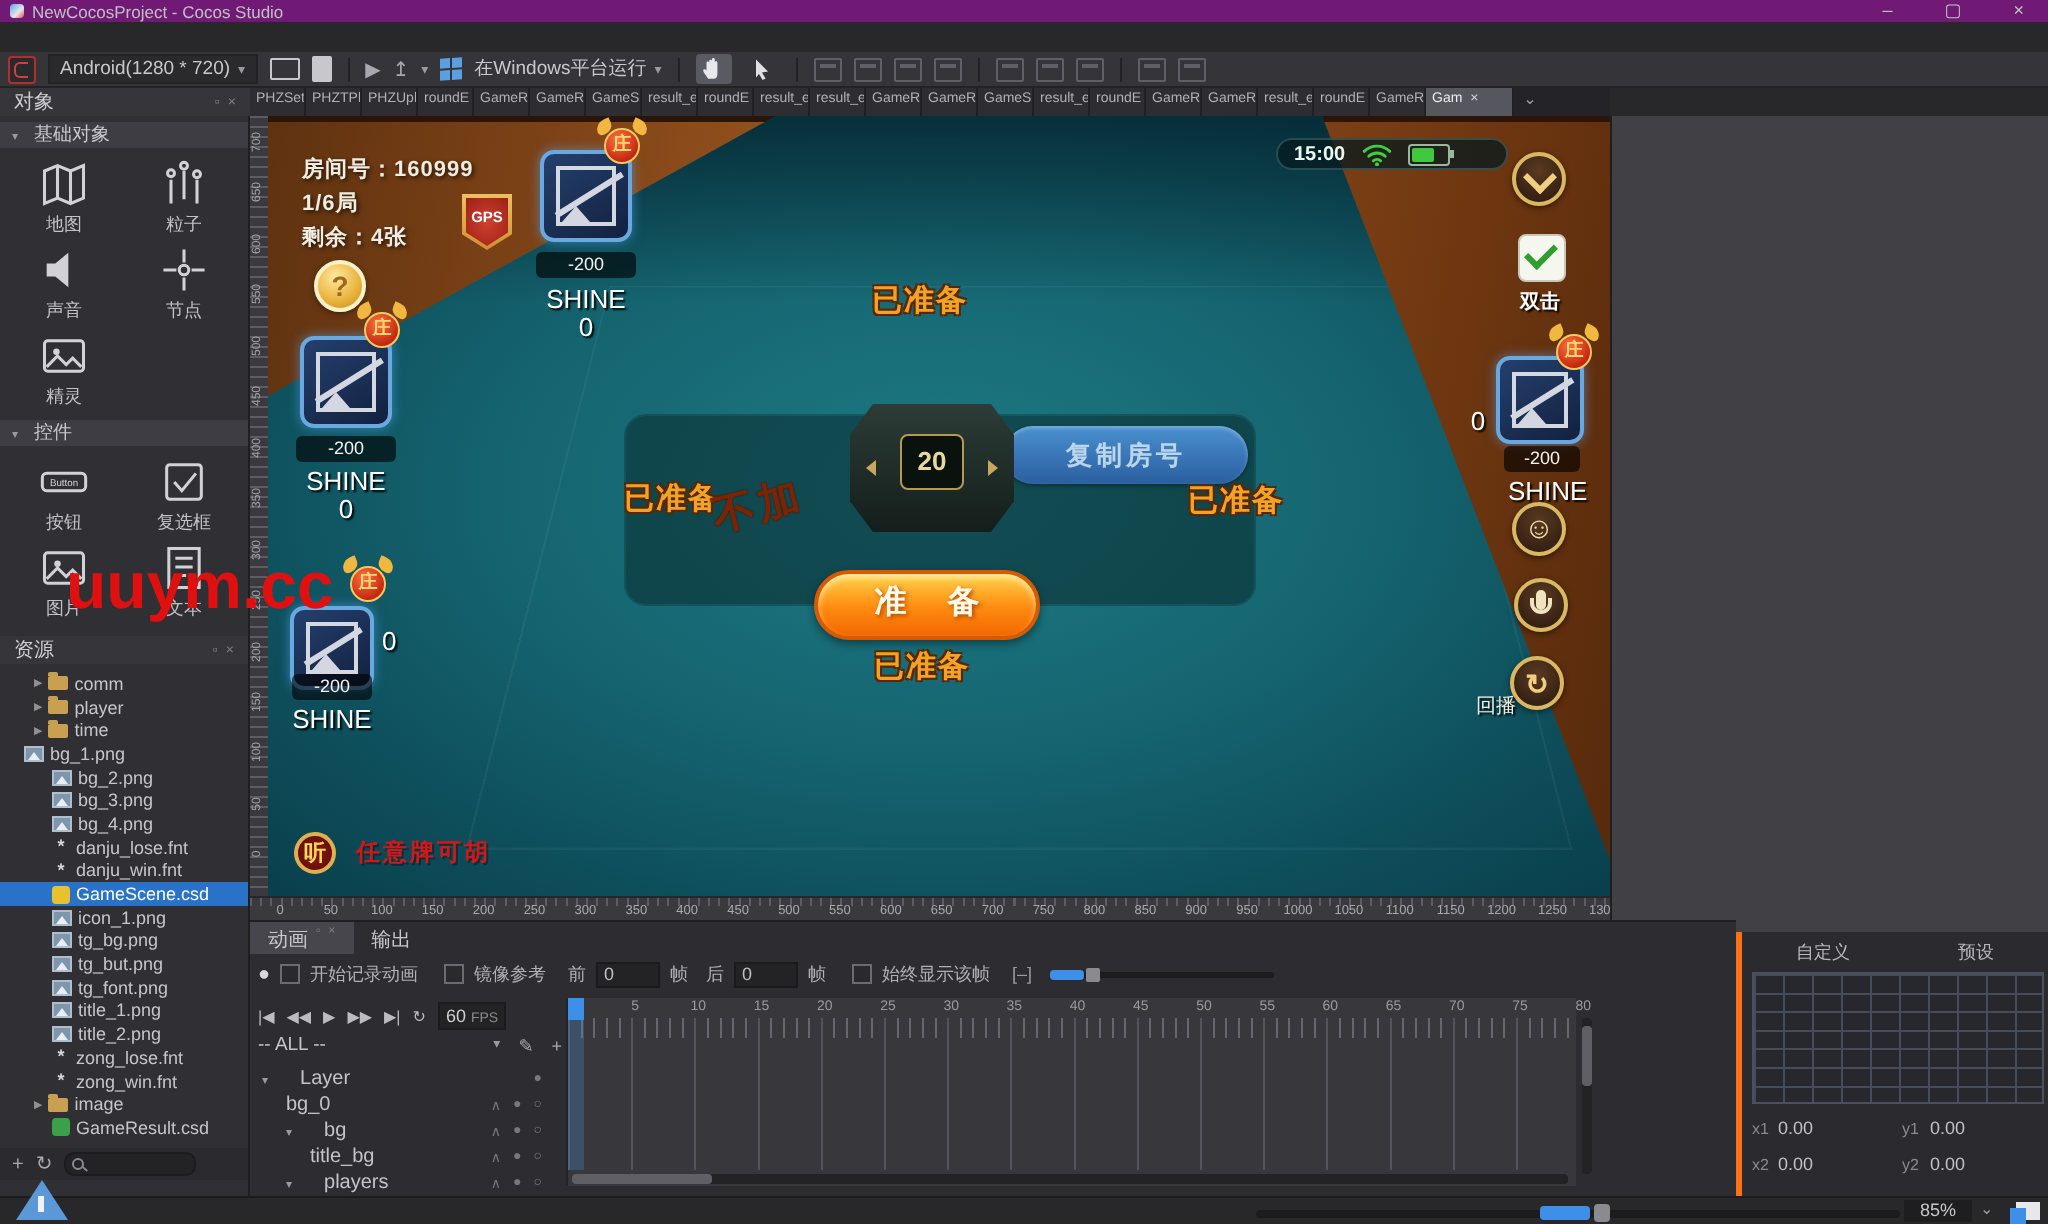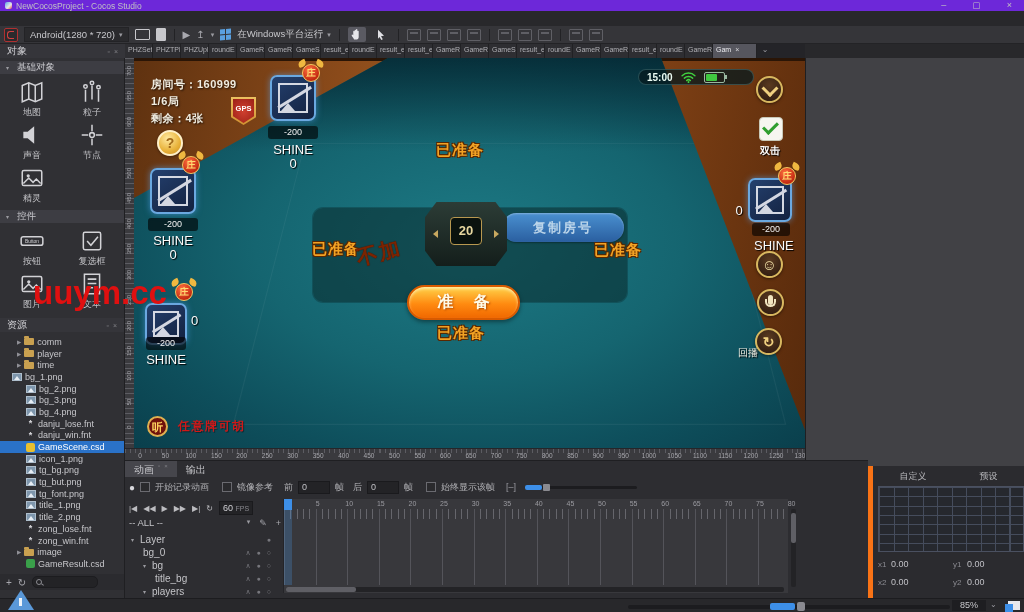--- a/index.html
+++ b/index.html
@@ -1,20 +1,20 @@
 <!DOCTYPE html>
 <html><head>
 <meta charset="utf-8">
 <style>
   html,body{margin:0;padding:0;background:#1a1a1c;}
   #app{position:relative;width:1024px;height:612px;overflow:hidden;background:#28282b;
        font-family:"Liberation Sans",sans-serif;color:#c8c8cc;-webkit-font-smoothing:antialiased;}
   .abs{position:absolute;}
   
-  #titlebar{position:absolute;left:0;top:0;width:1024px;height:11px;background:#6d28d9;display:flex;align-items:center;}
+  #titlebar{position:absolute;left:0;top:0;width:1024px;height:11px;background:#701a75;display:flex;align-items:center;}
   #app-logo{width:7px;height:7px;margin:0 4px 0 5px;border-radius:2px;background:linear-gradient(135deg,#58a6e8,#e8e8e8 60%,#e05050);}
   #title-text{font-size:8.5px;color:#c0c0c4;}
   #winbtns{margin-left:auto;display:flex;gap:26px;padding-right:12px;}
   .wbtn{font-size:9px;color:#c0c0c4;line-height:11px;}
   #menubar{position:absolute;left:0;top:11px;width:1024px;height:15px;background:#2d2d30;display:flex;align-items:center;padding-left:6px;box-sizing:border-box;border-bottom:1px solid #242427;}
   .menu-item{font-size:10px;color:#c8c8cc;padding:0 14px;}
   
   #toolbar{position:absolute;left:0;top:26px;width:1024px;height:18px;background:#353539;display:flex;align-items:center;gap:6px;padding-left:4px;box-sizing:border-box;border-bottom:1px solid #232326;}
   #tb-logo{width:12px;height:12px;border:1px solid #b03030;border-radius:2px;background:#2a2a2d;position:relative;}
   #tb-logo::after{content:"";position:absolute;left:2px;top:2px;width:6px;height:6px;border:1.5px solid #d04040;border-right:none;border-radius:3px 0 0 3px;}
@@ -176,37 +176,37 @@
   #rec-dot{color:#d8d8dc;font-size:10px;}
   #tl-slider{width:112px;height:3px;background:#1c1c1f;border-radius:2px;position:relative;margin-left:4px;}
   #tl-slider .fill{position:absolute;left:0;top:-1px;width:17px;height:5px;background:#3d8fe8;border-radius:2px;}
   #tl-slider .knob{position:absolute;left:18px;top:-2px;width:7px;height:7px;background:#8a8a90;border-radius:1px;}
   #tl-playback{position:absolute;left:4px;top:40px;width:152px;display:flex;align-items:center;gap:6px;font-size:8px;color:#bcbcc0;}
   #fps-box{background:#232326;border:1px solid #1a1a1d;padding:0 3px;font-size:9px;height:12px;line-height:12px;color:#d0d0d4;}
   #fps-box .u{font-size:7px;color:#8a8a90;}
   #tl-filter{position:absolute;left:4px;top:56px;width:152px;display:flex;align-items:center;font-size:9.5px;color:#c4c4c8;}
   #tl-filter .right{margin-left:auto;display:flex;gap:9px;font-size:9px;color:#a8a8ae;}
   #tl-tree{position:absolute;left:0;top:72px;width:156px;height:56px;}
-  .tl-row{height:13px;display:flex;align-items:center;gap:6px;font-size:10px;color:#c4c4c8;box-sizing:border-box;}
+  .tl-row{height:13px;display:flex;align-items:center;gap:16px;font-size:10px;color:#c4c4c8;box-sizing:border-box;}
   .tl-arrow{font-size:6px;color:#9a9aa0;}
   .tl-icons{margin-left:auto;display:flex;gap:6px;padding-right:10px;font-size:7px;color:#77777d;}
   #tl-frames{position:absolute;left:158px;top:38px;width:505px;height:94px;background:#38383c;border-left:1px solid #242428;box-sizing:border-box;}
   #frame-labels{position:absolute;left:0;top:0;width:100%;height:10px;}
   .fnum{position:absolute;top:1px;font-size:7px;color:#9a9aa0;transform:translateX(-50%);}
   .fnum:first-child{transform:none;}
   #fr-ticks{position:absolute;left:0;top:10px;width:100%;height:10px;background:repeating-linear-gradient(90deg,#66666c 0 1px,transparent 1px 6.32px);}
   #fr-grid{position:absolute;left:0;top:10px;width:100%;height:76px;background:repeating-linear-gradient(90deg,#54545a 0 1px,transparent 1px 31.6px);}
   #playhead{position:absolute;left:0;top:0;width:8px;height:86px;z-index:2;background:rgba(70,150,230,.25);}
   #playhead::before{content:"";position:absolute;left:0;top:0;width:8px;height:11px;background:#3d8fe8;}
   #fr-hscroll{position:absolute;left:2px;top:88px;width:498px;height:5px;background:#232326;border-radius:2px;}
   #fr-hscroll::before{content:"";position:absolute;left:0;top:0;width:70px;height:5px;background:#5f5f65;border-radius:2px;}
   #fr-vscroll{position:absolute;left:666px;top:48px;width:5px;height:78px;background:#232326;border-radius:2px;}
   #fr-vscroll::before{content:"";position:absolute;top:4px;left:0;width:5px;height:30px;background:#5f5f65;border-radius:2px;}
   
-  #bezier{position:absolute;left:868px;top:466px;width:156px;height:132px;background:#2b2b2f;border-left:5px solid #f97316;box-sizing:border-box;}
+  #bezier{position:absolute;left:868px;top:466px;width:156px;height:132px;background:#2b2b2f;border-left:3px solid #f97316;box-sizing:border-box;}
   #bz-tabs{position:absolute;left:0;top:4px;width:100%;display:flex;justify-content:space-around;font-size:9px;color:#b8b8bc;}
   #bz-grid{position:absolute;left:5px;top:20px;width:146px;height:66px;background:#26282e;border:1px solid #4a5060;box-sizing:border-box;
     background-image:repeating-linear-gradient(90deg,#454c5c 0 1px,transparent 1px 14.5px),repeating-linear-gradient(180deg,#454c5c 0 1px,transparent 1px 9.3px);}
   .bz-val{position:absolute;font-size:9px;color:#c0c0c5;}
   .bz-lbl{position:absolute;font-size:8px;color:#8a8a90;}
   
   #statusbar{position:absolute;left:0;top:598px;width:1024px;height:14px;background:#28282b;border-top:1px solid #1c1c1f;}
   #sb-track{position:absolute;left:628px;top:6px;width:322px;height:4px;background:#1c1c1f;border-radius:2px;}
   #sb-blue{position:absolute;left:770px;top:4px;width:25px;height:7px;background:#3d8fe8;border-radius:2px;}
   #sb-knob{position:absolute;left:797px;top:3px;width:8px;height:9px;background:#8a8a90;border-radius:2px;}

